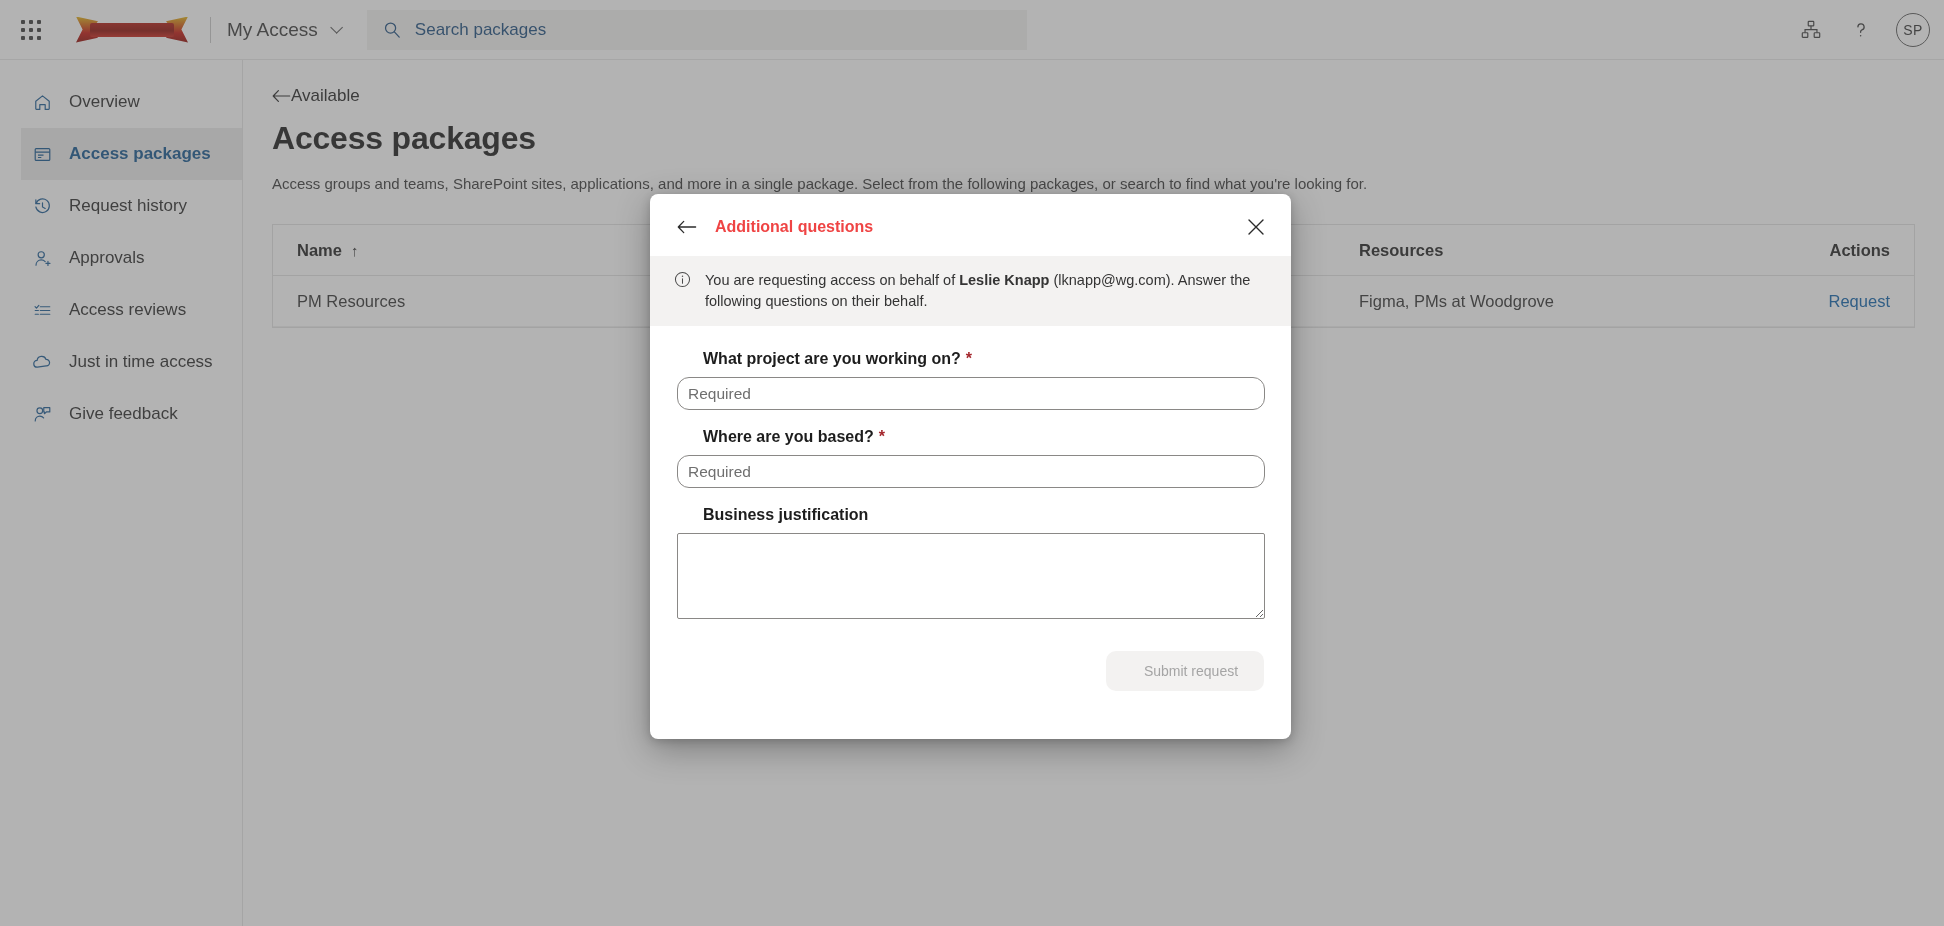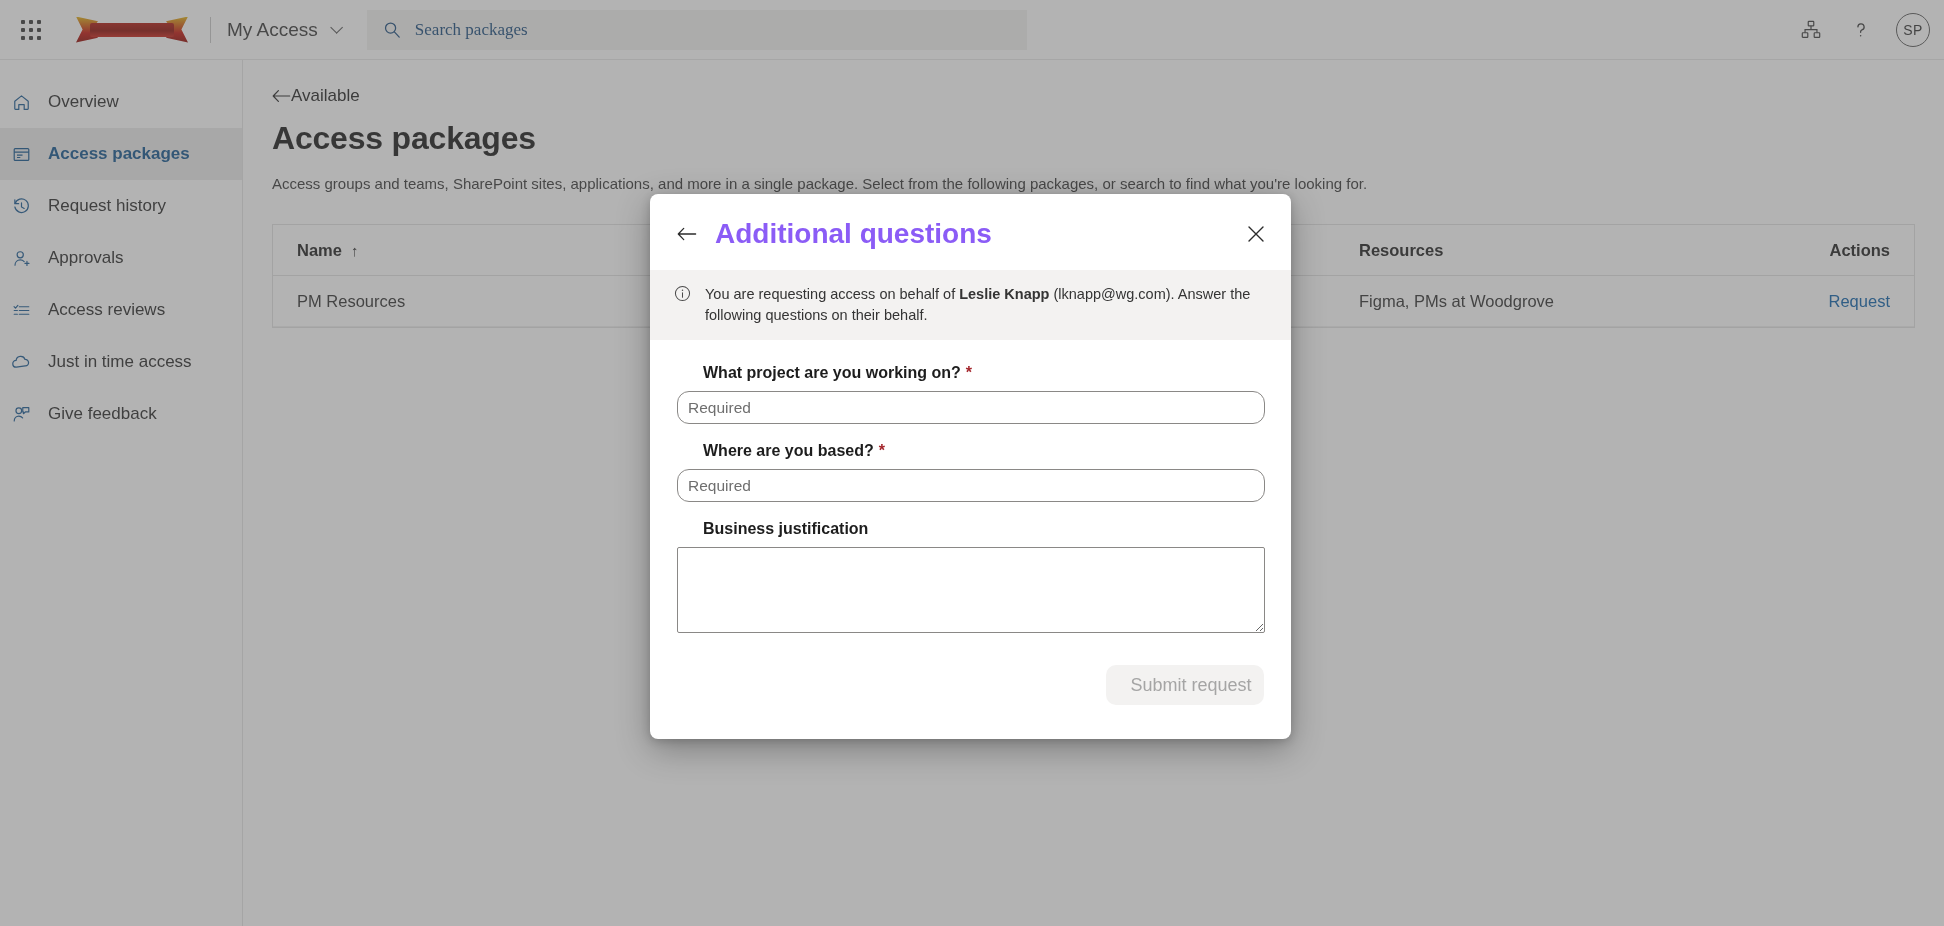--- a/index.html
+++ b/index.html
@@ -60,21 +60,21 @@
           transform: rotate(45deg) translateY(-3px); }
 
   .searchbox {
     margin-left: 28px; width: 660px; height: 40px;
     background: #f3f2f1; display: flex; align-items: center; gap: 14px;
     padding: 0 16px; cursor: text;
   }
   .searchbox input {
     border: 0; background: transparent; outline: none;
     font-size: 17px; color: #b91c1c; width: 100%;
-    font-family: Liberation Serif, serif;
+    font-family: Liberation Sans, sans-serif;
   }
   .searchbox input::placeholder { color: #1b4d7e; opacity: 1; }
 
   .topbar-right { margin-left: auto; display: flex; align-items: center; gap: 4px; padding-right: 14px; }
   .icon-btn {
     width: 46px; height: 46px; display: flex; align-items: center; justify-content: center;
     cursor: pointer; color: #3c3c3c;
   }
   .avatar {
     width: 34px; height: 34px; border-radius: 50%;
@@ -84,21 +84,21 @@
   }
 
   
   .sidebar {
     position: absolute; top: 60px; left: 0; width: 243px; bottom: 0;
     background: #ffffff; border-right: 1px solid #e6e6e6; padding-top: 16px;
     z-index: 5;
   }
   .nav-item {
     height: 52px; display: flex; align-items: center; gap: 14px;
-    padding-left: 8px; font-size: 17px; color: #2b2b2b; cursor: pointer;
+    padding-left: 8px; font-size: 17px; color: #2b2b2b; cursor: pointer; margin-left: 21px;
   }
   .nav-item .nav-ico { width: 26px; display: flex; justify-content: center; color: #1b5b94; }
   .nav-item.active { background: #ebebeb; color: #13558f; font-weight: 600; }
   .nav-item.active .nav-label { color: #13558f; }
 
   
   .main { position: absolute; top: 60px; left: 243px; right: 0; bottom: 0; background: #fff; padding: 26px 36px 0 29px; }
   .back-link { display: flex; align-items: center; gap: 0; font-size: 17px; color: #242424; cursor: pointer; }
   .page-title { font-size: 32px; font-weight: 600; color: #1b1b1b; margin-top: 14px; letter-spacing: -.2px; }
   .page-sub { font-size: 15px; color: #393939; margin-top: 18px; }
@@ -121,21 +121,21 @@
     position: absolute; left: 650px; top: 194px; width: 641px; height: 545px;
     background: #ffffff; border-radius: 8px; z-index: 50;
     box-shadow: 0 10px 34px rgba(0,0,0,0.30), 0 2px 10px rgba(0,0,0,0.18);
     display: flex; flex-direction: column;
   }
   .modal-head {
     display: flex; align-items: center; gap: 18px;
     padding: 24px 26px 14px 27px;
   }
   .modal-back { cursor: pointer; color: #2b2b2b; display:flex; }
-  .modal-title { font-size: 28px; font-weight: 600; color: #8b5cf6; }
+  .modal-title { font-size: 16px; font-weight: 600; color: #ef4444; }
   .modal-close { margin-left: auto; cursor: pointer; color: #2b2b2b; display:flex; }
 
   .info-banner {
     background: #f3f2f1; margin: 6px 0 0 0; padding: 14px 34px 14px 24px;
     display: flex; gap: 14px; align-items: flex-start;
     font-size: 14.5px; color: #343434; line-height: 1.45;
   }
   .info-banner .ib-ico { flex: 0 0 auto; margin-top: 1px; color: #4a4a4a; }
 
   .modal-body { padding: 24px 27px 0 27px; }
@@ -150,21 +150,21 @@
   .field input[type=text]::placeholder { color: #6f6f6f; }
   .field textarea {
     width: 588px; height: 86px; border: 1px solid #8a8886; border-radius: 2px;
     padding: 8px 10px; font-size: 15.5px; outline: none; resize: both;
     font-family: "Liberation Sans", sans-serif; background: #fff; color: #222;
     display: block;
   }
   .modal-foot { padding: 14px 27px 0 27px; display: flex; justify-content: flex-end; }
   .btn-submit {
     min-width: 158px; height: 40px; border: none; border-radius: 10px;
-    background: #f3f2f1; color: #a5a5a5; font-size: 18px; cursor: default;
+    background: #f3f2f1; color: #a5a5a5; font-size: 14px; cursor: default;
     font-family: "Liberation Sans", sans-serif;
     padding-left: 12px;
   }
 </style>
 </head>
 <body>
 
 <div id="root">
 
   <div class="app-layer">

